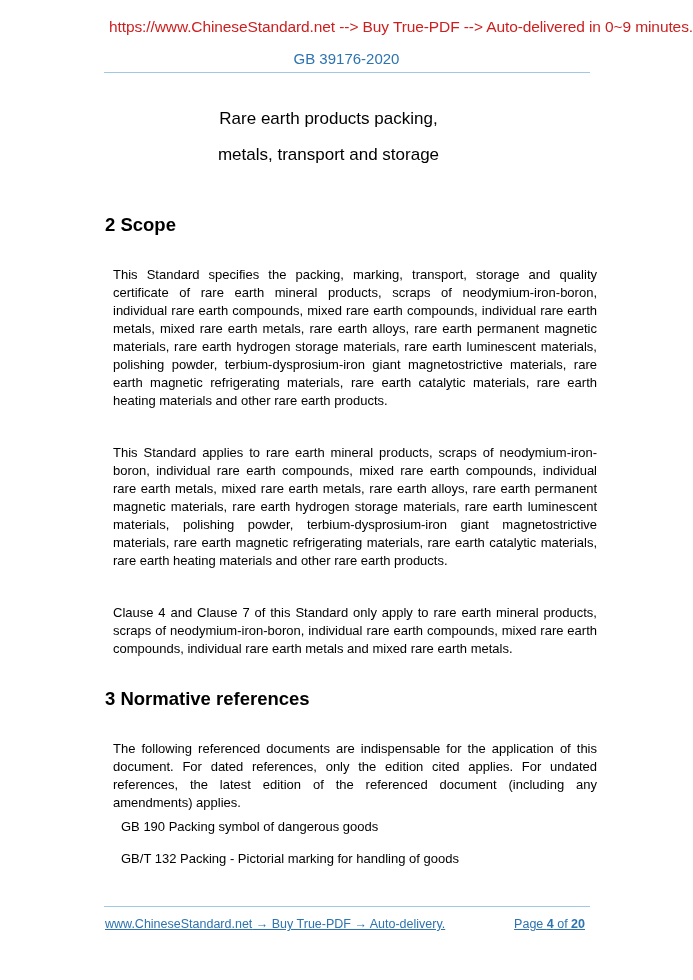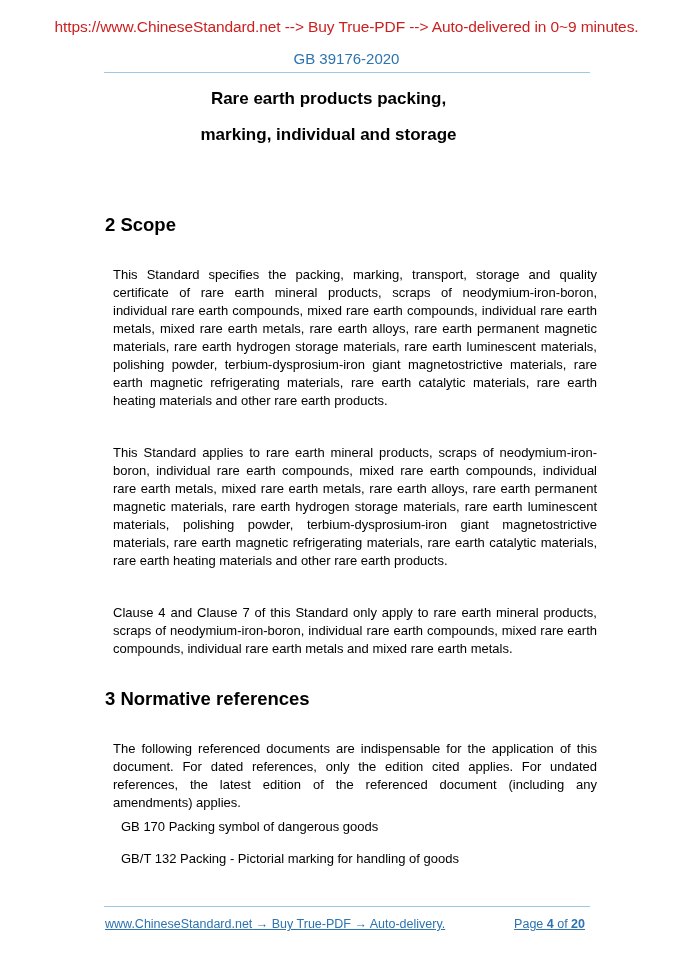--- a/index.html
+++ b/index.html
@@ -13,21 +13,21 @@
       position: relative;
       overflow: hidden;
       font-family: "Liberation Sans", sans-serif;
       color: #000000;
     }
     .top-banner {
       position: absolute;
       top: 18px;
       left: 0;
       width: 693px;
-      text-align: center;
+      text-align: right;
       font-size: 15.5px;
       color: #cc1f1f;
       letter-spacing: -0.1px;
     }
     .doc-code {
       position: absolute;
       top: 50px;
       left: 0;
       width: 693px;
       text-align: center;
@@ -37,25 +37,25 @@
     .header-rule {
       position: absolute;
       top: 72px;
       left: 104px;
       width: 486px;
       height: 0;
       border-top: 1px solid #9ec8e3;
     }
     .doc-title {
       position: absolute;
-      top: 81px;
+      top: 101px;
       left: 0;
       width: 657px;
       text-align: center;
-      font-weight: bold;
+      font-weight: normal;
       font-size: 17px;
       line-height: 36px;
     }
     .section-heading {
       position: absolute;
       left: 105px;
       font-weight: bold;
       font-size: 18.5px;
       margin: 0;
     }
@@ -104,34 +104,34 @@
   </style>
 </head>
 <body>
 
 <div class="top-banner">https://www.ChineseStandard.net --&gt; Buy True-PDF --&gt; Auto-delivered in 0~9 minutes.</div>
 <div class="doc-code">GB 39176-2020</div>
 <div class="header-rule"></div>
 
 <div class="doc-title">
   <div>Rare earth products packing,</div>
-  <div>marking, individual and storage</div>
+  <div>metals, transport and storage</div>
 </div>
 
 <h2 class="section-heading" style="top:214px;">2 Scope</h2>
 
 <p class="para" style="top:258px;">This Standard specifies the packing, marking, transport, storage and quality certificate of rare earth mineral products, scraps of neodymium-iron-boron, individual rare earth compounds, mixed rare earth compounds, individual rare earth metals, mixed rare earth metals, rare earth alloys, rare earth permanent magnetic materials, rare earth hydrogen storage materials, rare earth luminescent materials, polishing powder, terbium-dysprosium-iron giant magnetostrictive materials, rare earth magnetic refrigerating materials, rare earth catalytic materials, rare earth heating materials and other rare earth products.</p>
 <p class="para" style="top:436px;">This Standard applies to rare earth mineral products, scraps of neodymium-iron-boron, individual rare earth compounds, mixed rare earth compounds, individual rare earth metals, mixed rare earth metals, rare earth alloys, rare earth permanent magnetic materials, rare earth hydrogen storage materials, rare earth luminescent materials, polishing powder, terbium-dysprosium-iron giant magnetostrictive materials, rare earth magnetic refrigerating materials, rare earth catalytic materials, rare earth heating materials and other rare earth products.</p>
 <p class="para" style="top:596px;">Clause 4 and Clause 7 of this Standard only apply to rare earth mineral products, scraps of neodymium-iron-boron, individual rare earth compounds, mixed rare earth compounds, individual rare earth metals and mixed rare earth metals.</p>
 
 <h2 class="section-heading" style="top:688px;">3 Normative references</h2>
 
 <p class="para" style="top:732px;">The following referenced documents are indispensable for the application of this document. For dated references, only the edition cited applies. For undated references, the latest edition of the referenced document (including any amendments) applies.</p>
 
-<p class="ref-item" style="top:818px;">GB 170 Packing symbol of dangerous goods</p>
+<p class="ref-item" style="top:818px;">GB 190 Packing symbol of dangerous goods</p>
 <p class="ref-item" style="top:850px;">GB/T 132 Packing - Pictorial marking for handling of goods</p>
 
 <div class="footer-rule"></div>
 
 <div class="footer">
   <span>
     <a>www.ChineseStandard.net</a><span> → Buy True-PDF → Auto-delivery.</span>
   </span>
   <span>
     <span>Page </span><b>4</b><span> of </span><b>20</b>

